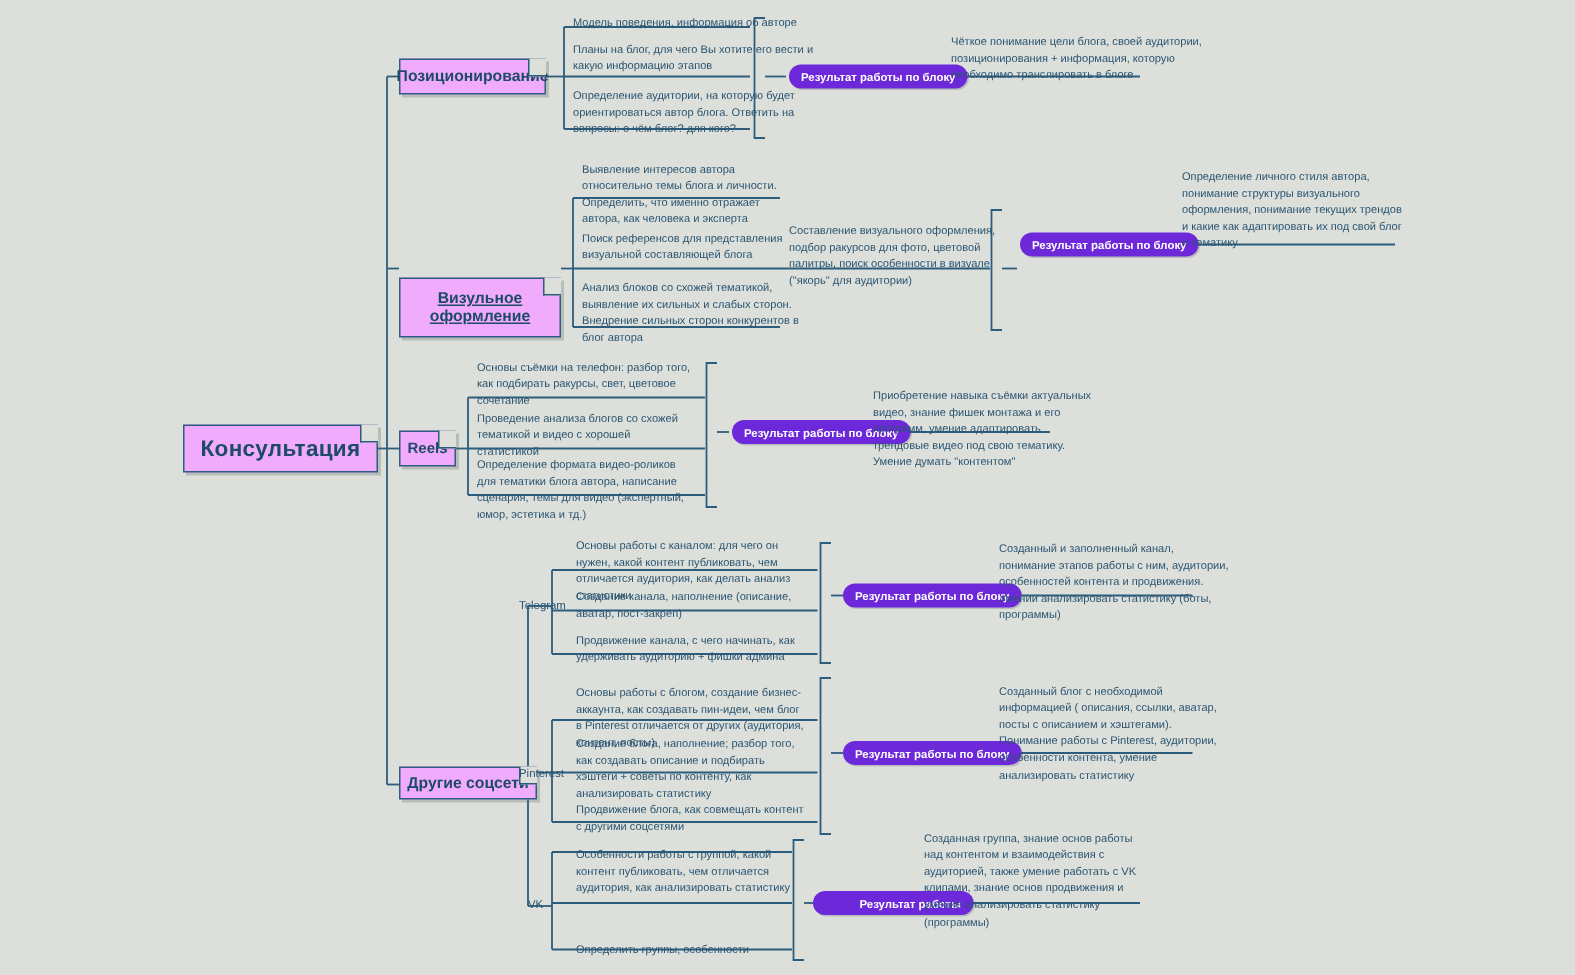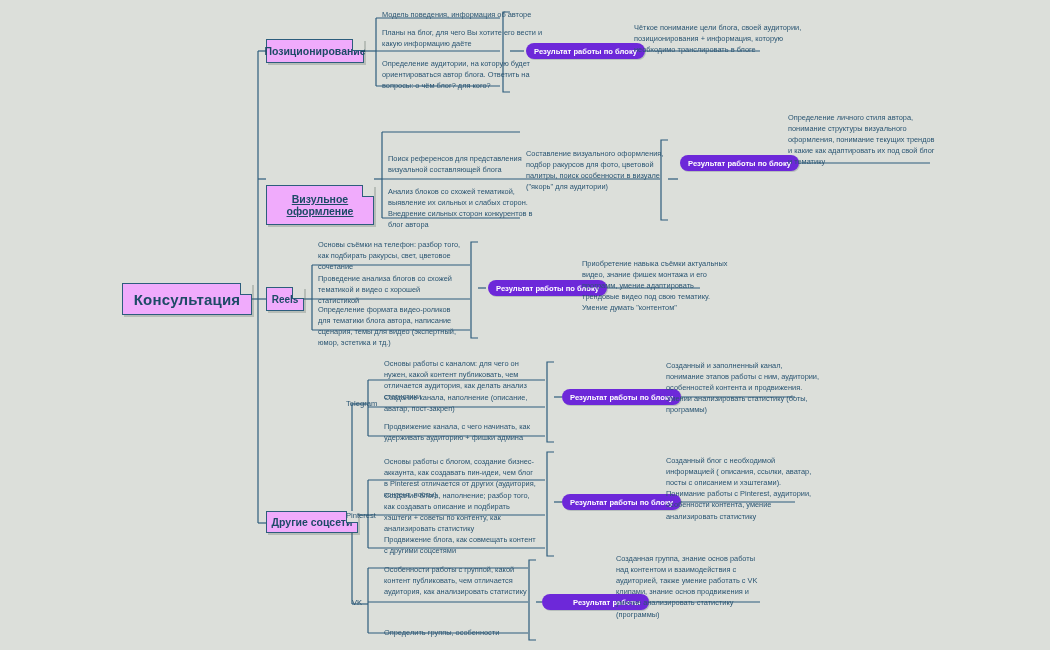--- a/index.html
+++ b/index.html
@@ -170,32 +170,33 @@
     <span class="fold"></span>
     <span>Консультация</span>
   </div>
 
   <div class="node branch" style="left:266px;top:39px;width:98px;height:24px;">
     <span class="fold"></span>
     <span>Позиционирование</span>
   </div>
 
   <div class="leaf" style="left:378px;top:8px;width:170px;">Модель поведения, информация об авторе</div>
-  <div class="leaf" style="left:378px;top:26px;width:168px;">Планы на блог, для чего Вы хотите его вести и какую информацию даёте</div>
+  <div class="leaf" style="left:378px;top:26px;width:168px;">Планы на блог, для чего Вы хотите его вести и какую информацию этапов</div>
   <div class="leaf" style="left:378px;top:57px;width:160px;">Определение аудитории, на которую будет ориентироваться автор блога. Ответить на вопросы: о чём блог? для кого?</div>
 
   <div class="badge" style="left:526px;top:43px;">Результат работы по блоку</div>
 
   <div class="outcome" style="left:632px;top:22px;width:180px;">Чёткое понимание цели блога, своей аудитории, позиционирования + информация, которую необходимо транслировать в блоге</div>
 
   <div class="node branch" style="left:266px;top:185px;width:108px;height:40px;text-decoration:underline;">
     <span class="fold"></span>
     <span>Визульное оформление</span>
   </div>
 
+  <div class="leaf" style="left:384px;top:106px;width:150px;">Выявление интересов автора относительно темы блога и личности. Определить, что именно отражает автора, как человека и эксперта</div>
   <div class="leaf" style="left:384px;top:152px;width:150px;">Поиск референсов для представления визуальной составляющей блога</div>
   <div class="leaf" style="left:384px;top:185px;width:158px;">Анализ блоков со схожей тематикой, выявление их сильных и слабых сторон. Внедрение сильных сторон конкурентов в блог автора</div>
 
   <div class="leaf" style="left:522px;top:147px;width:148px;">Составление визуального оформления, подбор ракурсов для фото, цветовой палитры, поиск особенности в визуале ("якорь" для аудитории)</div>
 
   <div class="badge" style="left:680px;top:155px;">Результат работы по блоку</div>
 
   <div class="outcome" style="left:786px;top:112px;width:150px;">Определение личного стиля автора, понимание  структуры визуального оформления, понимание текущих трендов и какие как адаптировать их под свой блог и тематику</div>
 
   <div class="node small" style="left:266px;top:287px;width:38px;height:24px;">

